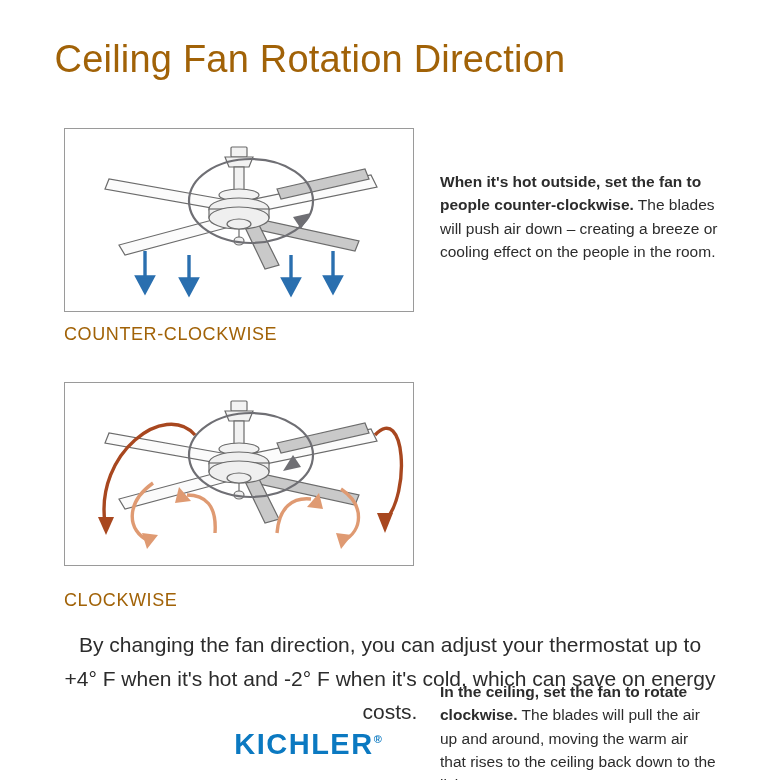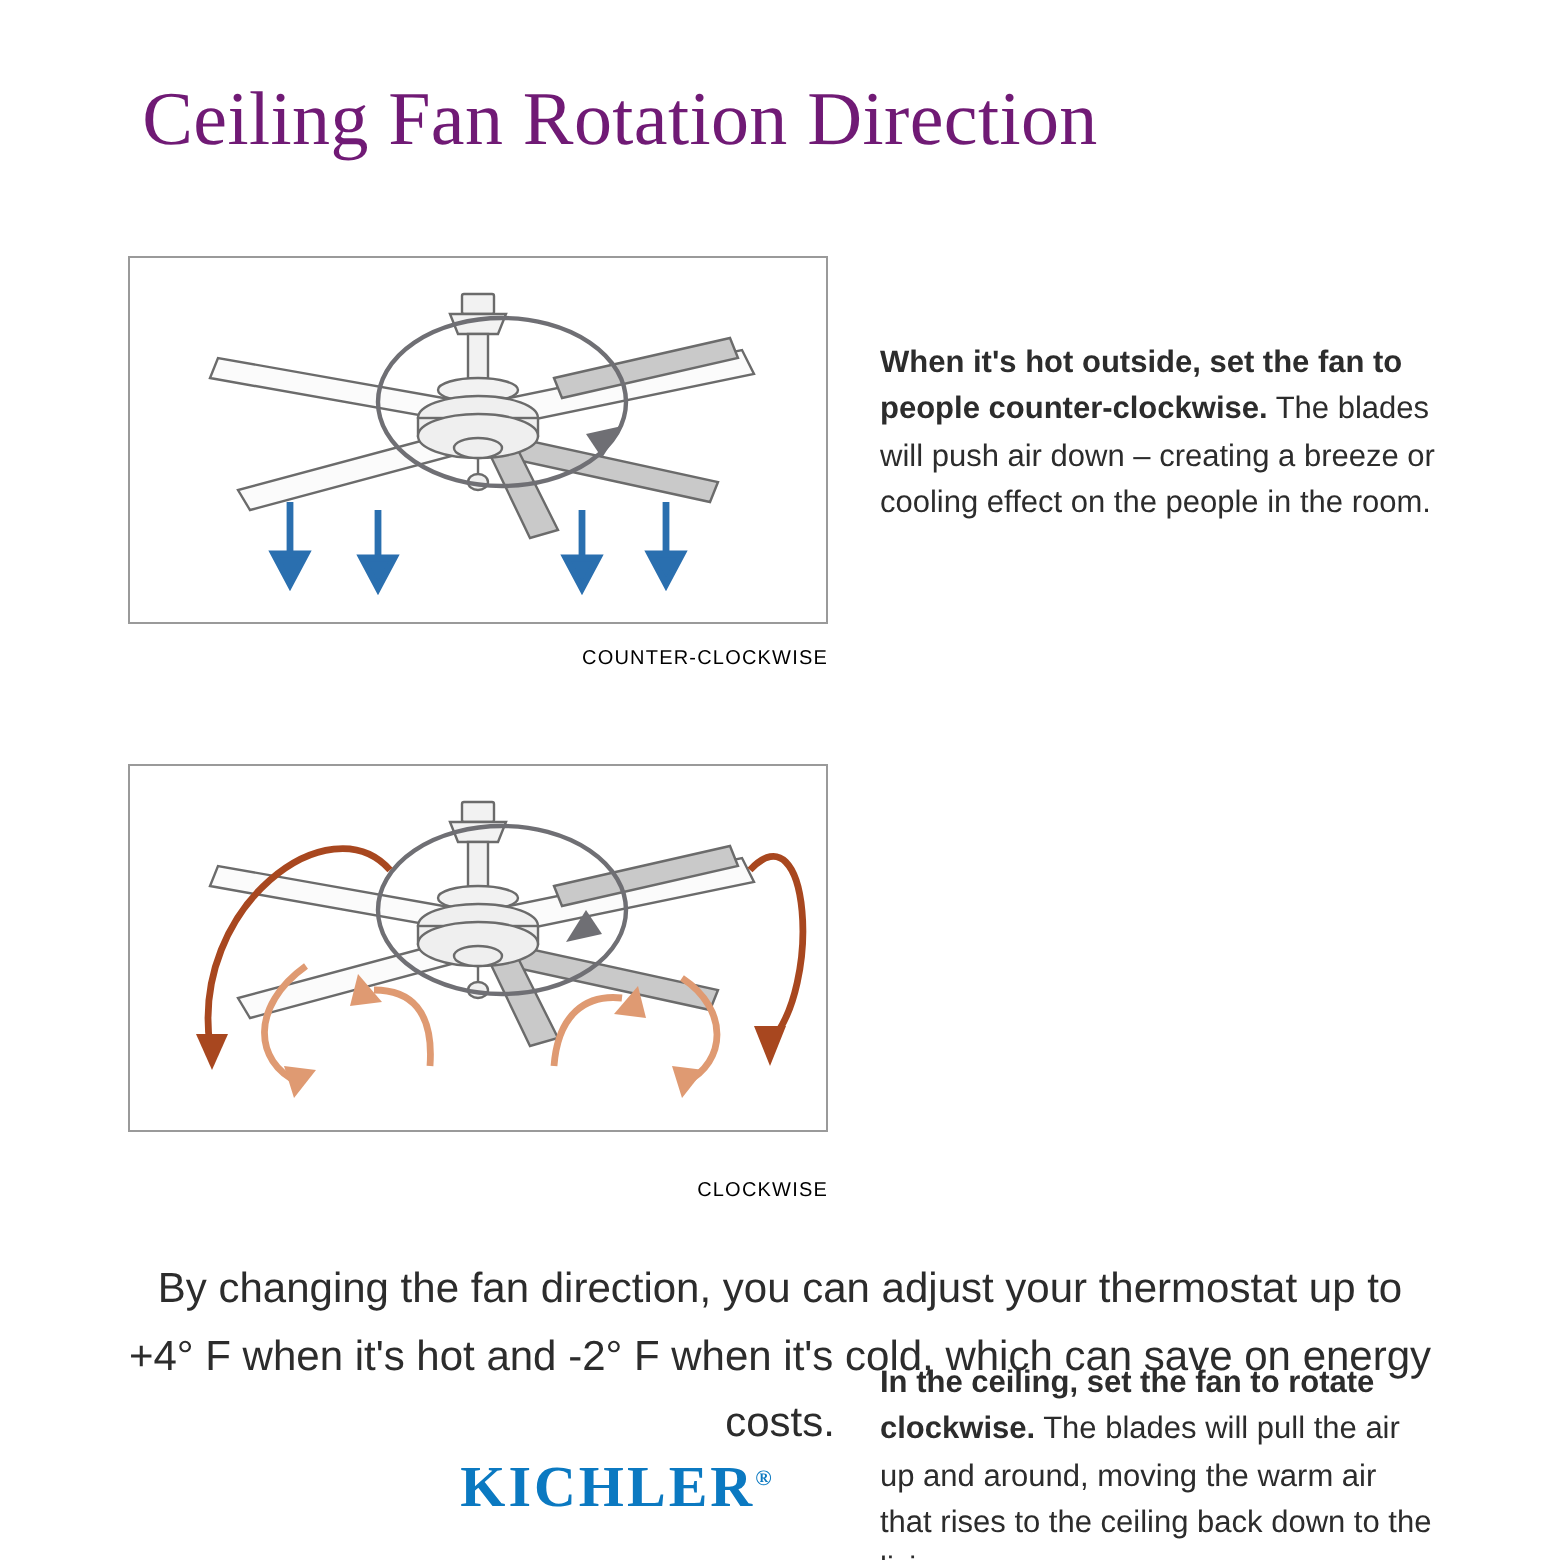--- a/index.html
+++ b/index.html
@@ -22,22 +22,21 @@
   }
   .title {
     position: absolute;
     top: 38px;
     left: 0;
     width: 620px;
     text-align: center;
     font-size: 38px;
     font-weight: 400;
     letter-spacing: 0.2px;
-    color: #701a75;
-    font-family: Liberation Serif, serif;
+    color: #a16207;
   }
 
   
   .section {
     position: absolute;
     left: 0;
     width: 780px;
   }
   .sec1 { top: 128px; }
   .sec2 { top: 382px; }
@@ -51,24 +50,24 @@
     border: 1px solid #9a9a9a;
     box-sizing: border-box;
     background: #ffffff;
   }
   .fanbox svg { display: block; }
 
   .caption {
     position: absolute;
     left: 64px;
     width: 350px;
-    text-align: right;
-    font-size: 10px;
+    text-align: left;
+    font-size: 18px;
     letter-spacing: 0.6px;
-    color: #000000;
+    color: #a16207;
   }
   .cap1 { top: 196px; }
   .cap2 { top: 208px; }
 
   .blurb {
     position: absolute;
     left: 440px;
     width: 278px;
     font-size: 15.5px;
     line-height: 1.5;
@@ -92,21 +91,20 @@
   .brand {
     position: absolute;
     top: 728px;
     left: 0;
     width: 616px;
     text-align: center;
     font-size: 29px;
     font-weight: 700;
     letter-spacing: 1.5px;
     color: #0b79c1;
-    font-family: Liberation Serif, serif;
   }
   .brand .reg {
     font-size: 11px;
     vertical-align: super;
     letter-spacing: 0;
   }
 </style>
 </head>
 <body>
 

